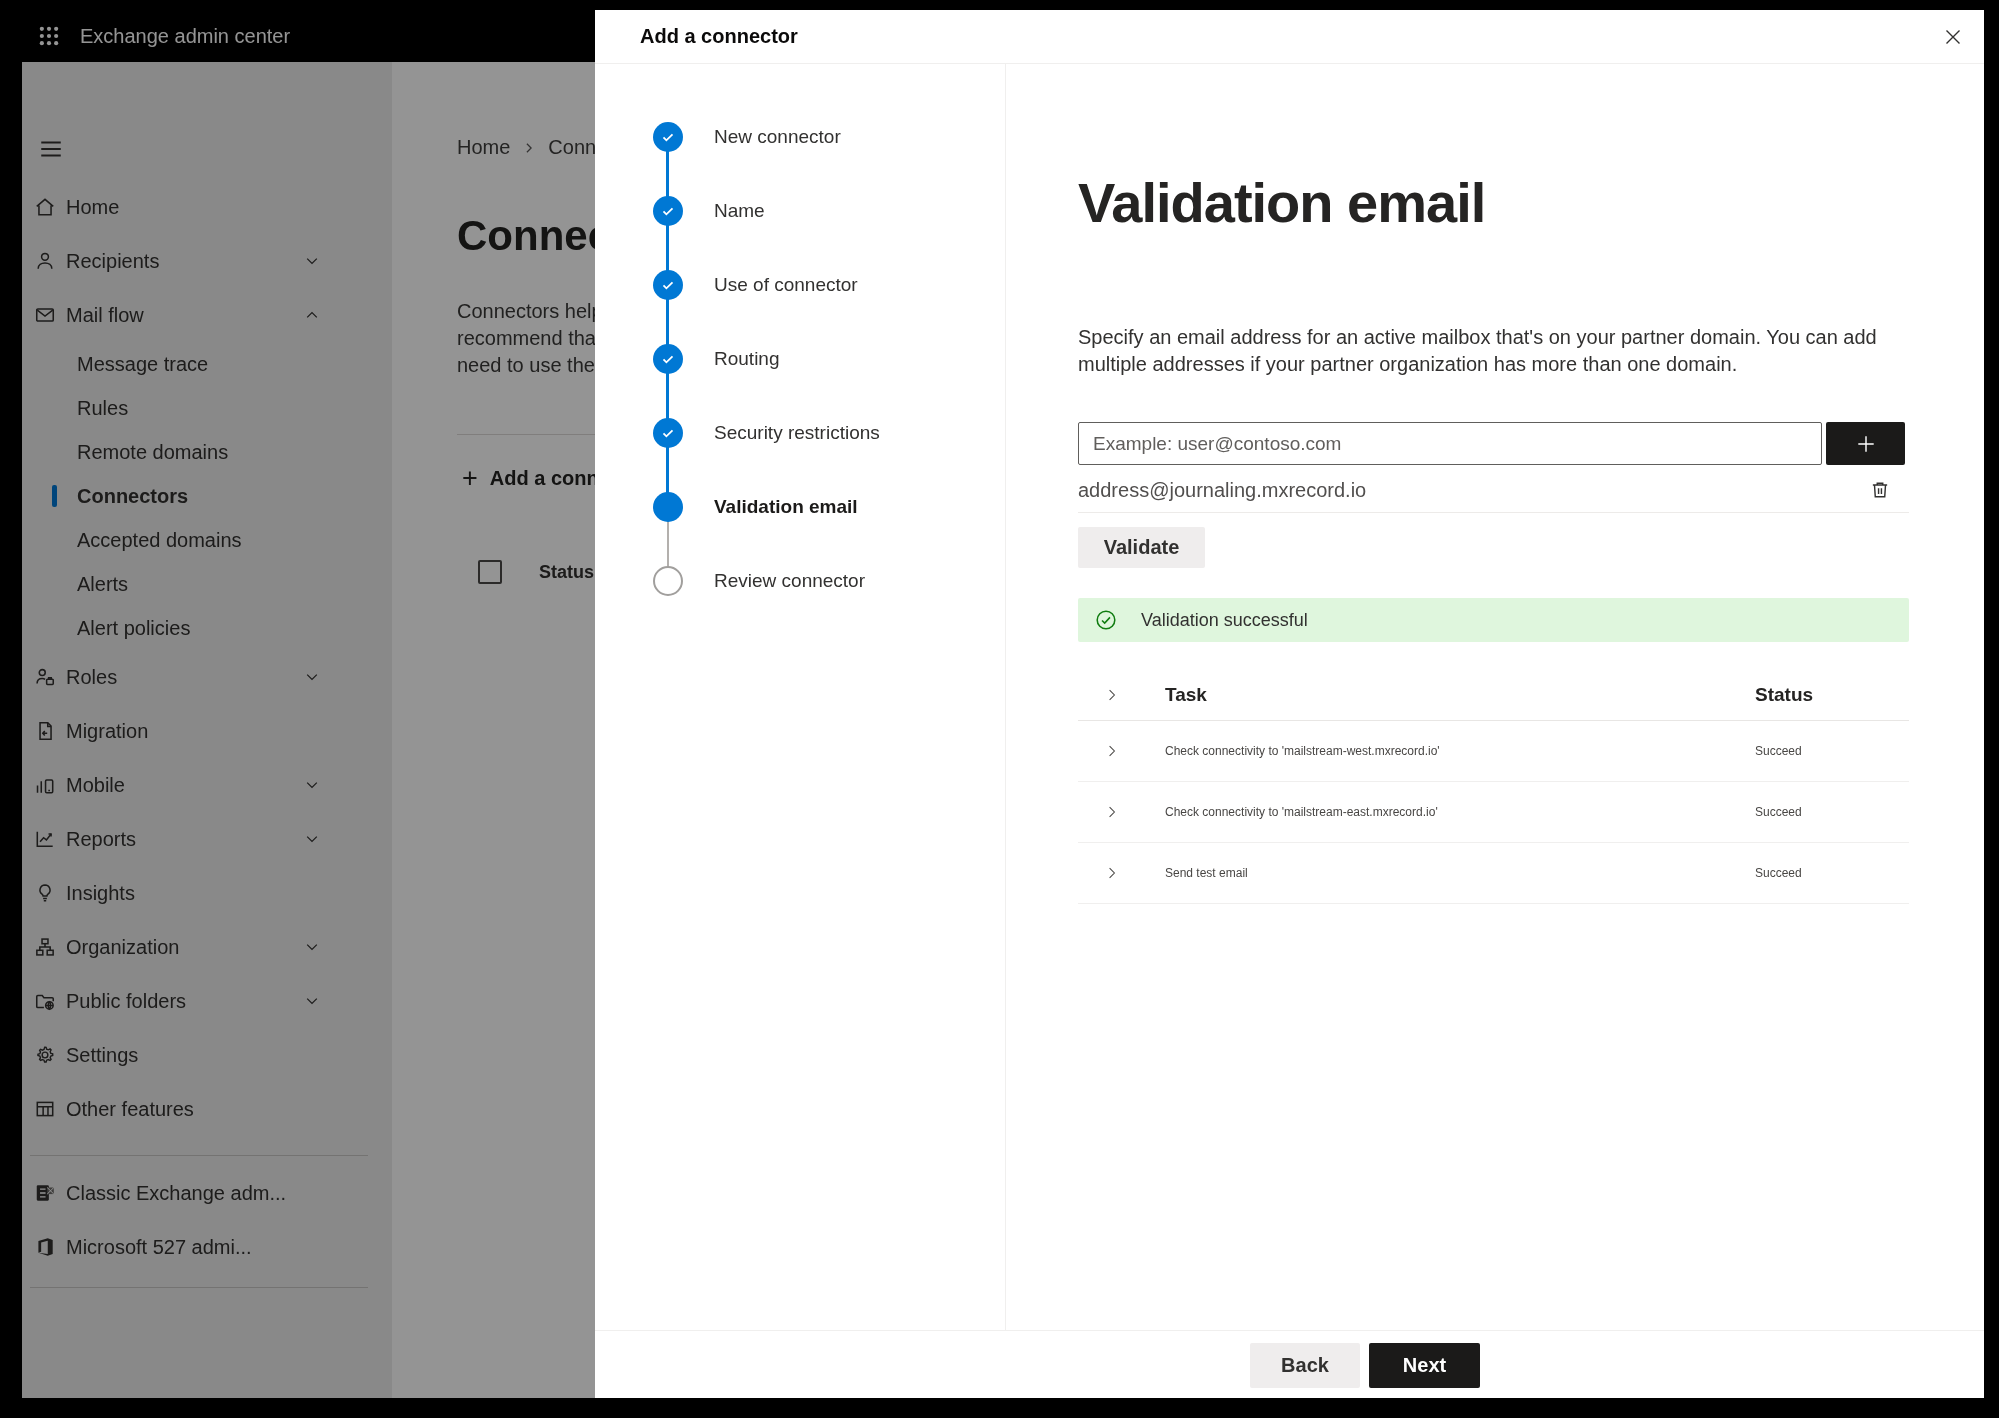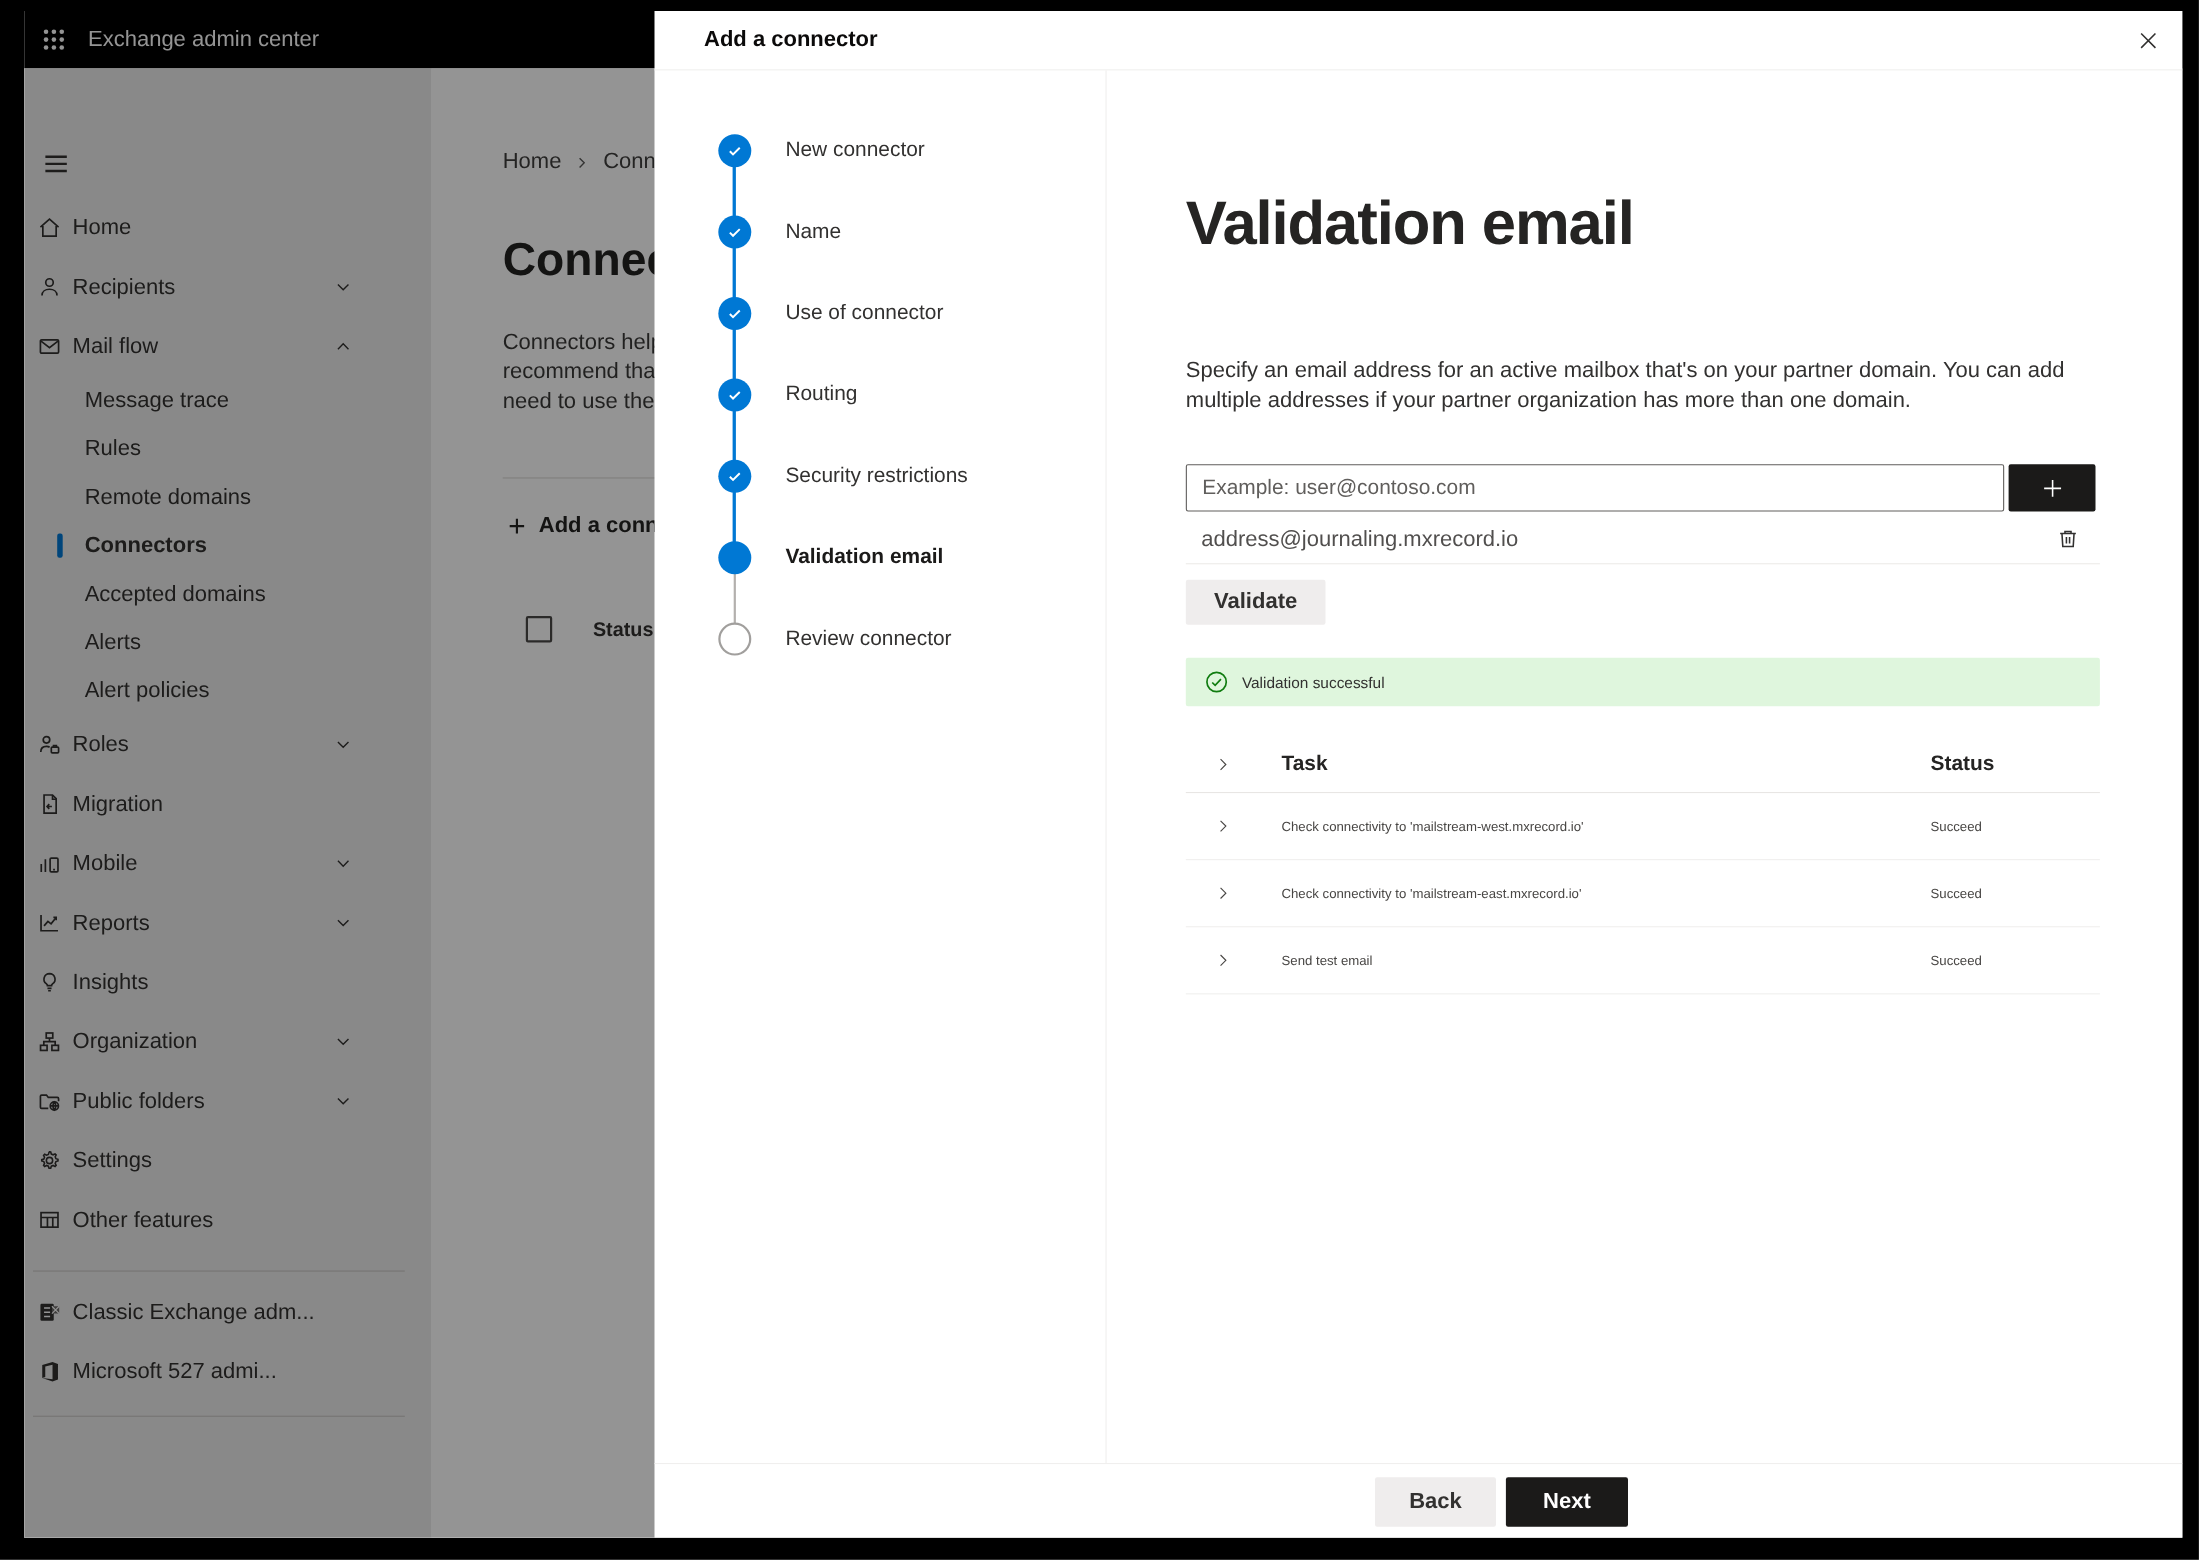--- a/index.html
+++ b/index.html
@@ -61,27 +61,27 @@
   .slabel{margin-left:31px;font-size:19px;color:#323130;white-space:nowrap}
   .step.current .slabel{font-weight:700;color:#1b1a19}
 
   
   .c-heading{position:absolute;left:483px;top:160px;font-size:56px;font-weight:700;color:#252423;letter-spacing:-1px}
   .c-desc{position:absolute;left:483px;top:314px;width:852px;font-size:20px;line-height:27px;color:#323130}
   .c-input{position:absolute;left:483px;top:412px;width:744px;height:43px;box-sizing:border-box;border:1px solid #605e5c;border-radius:2px;padding:0 14px;font-size:19px;color:#323130;font-family:"Liberation Sans",sans-serif;outline:none}
   .c-input::placeholder{color:#605e5c}
   .c-plus{position:absolute;left:1231px;top:412px;width:79px;height:43px;background:#1b1a19;border:none;border-radius:2px;color:#fff;display:flex;align-items:center;justify-content:center;cursor:pointer}
   .c-address-row{position:absolute;left:483px;top:458px;width:831px;height:44px;display:flex;align-items:center}
-  .c-address{margin-left:14px;font-size:20px;color:#514f4e}
+  .c-address{font-size:20px;color:#514f4e}
   .c-trash{position:absolute;right:18px;top:11px;width:22px;height:22px;color:#323130;background:transparent;border:none;padding:0;cursor:pointer}
   .c-hr{position:absolute;left:483px;top:502px;width:831px;border:0;border-top:1px solid #edebe9;margin:0}
   .c-validate{position:absolute;left:483px;top:517px;width:127px;height:41px;background:#efeded;border:none;border-radius:2px;font-size:20px;font-weight:600;color:#323130;font-family:"Liberation Sans",sans-serif;cursor:pointer}
   .c-banner{position:absolute;left:483px;top:588px;width:831px;height:44px;background:#dff6dd;border-radius:2px;display:flex;align-items:center}
   .bicon{margin-left:17px;width:22px;height:22px;color:#107c10;flex:none}
-  .btext{margin-left:12px;font-size:14px;color:#323130}
+  .btext{margin-left:24px;font-size:18px;color:#323130}
 
   
   .c-table{position:absolute;left:483px;top:660px;width:831px}
   .t-head{position:relative;height:50px;border-bottom:1px solid #e8e6e4;font-size:19px;font-weight:700;color:#252423}
   .t-row{position:relative;height:60px;border-bottom:1px solid #f0efee;font-size:12px;color:#484644}
   .t-chev{position:absolute;left:26px;top:50%;margin-top:-8px;width:16px;height:16px;color:#484644;cursor:pointer}
   .t-task{position:absolute;left:87px;top:50%;transform:translateY(-50%);white-space:nowrap}
   .t-status{position:absolute;left:677px;top:50%;transform:translateY(-50%)}
 
   

